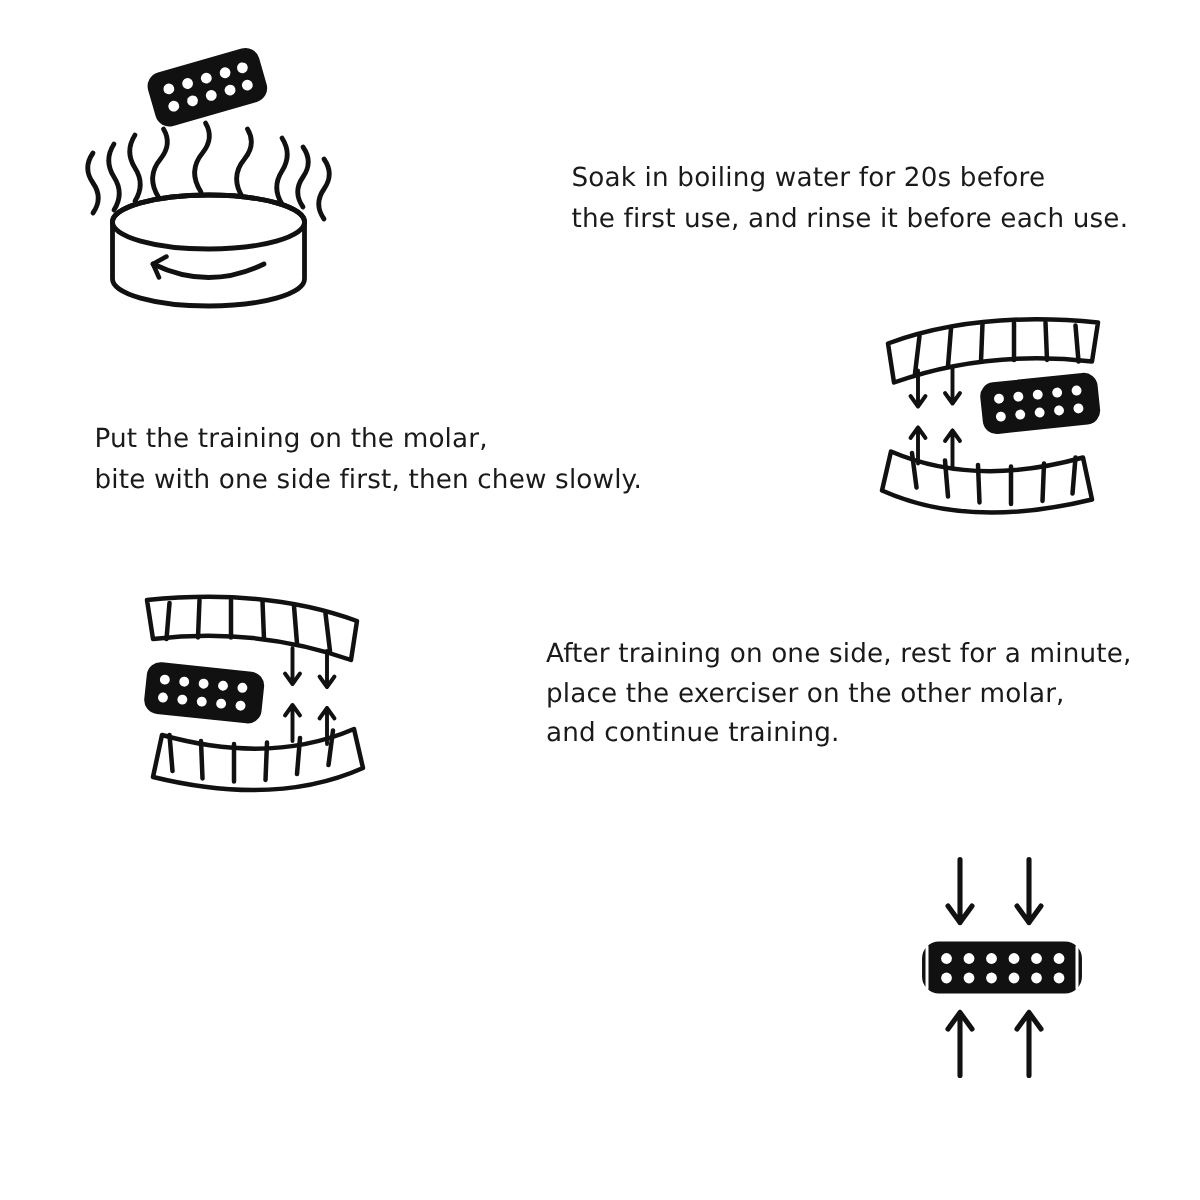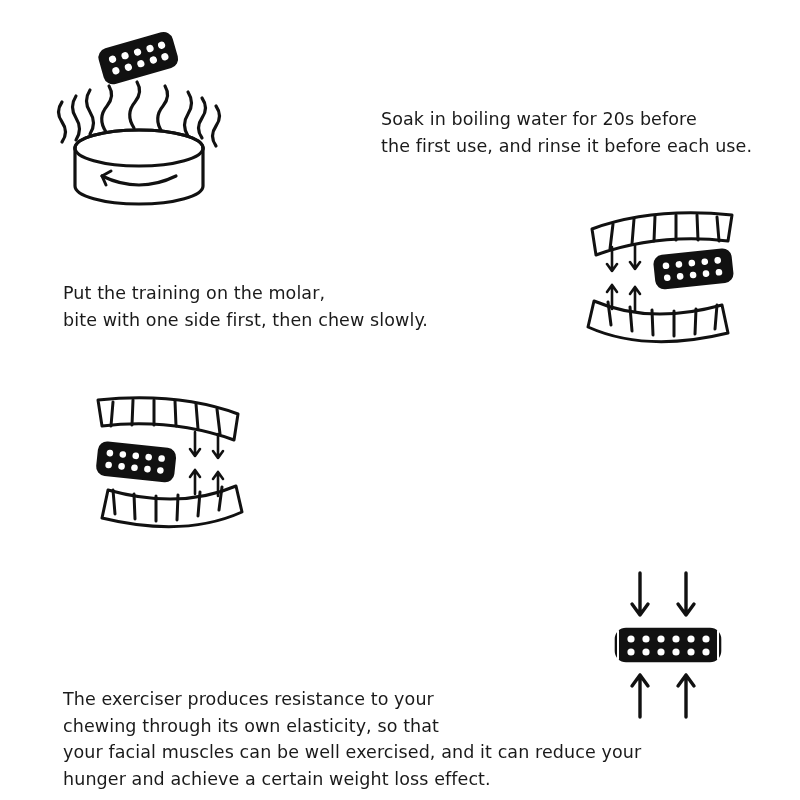--- a/index.html
+++ b/index.html
@@ -176,20 +176,23 @@
         <path d="M156 44 v24 M156 68 l-5 -7 M156 68 l5 -7"></path>
       </g>
 
       <g stroke-width="2.6">
         <path d="M133 104 v-24 M133 80 l-5 7 M133 80 l5 7"></path>
         <path d="M156 106 v-24 M156 82 l-5 7 M156 82 l5 7"></path>
       </g>
     </svg>
   </div>
 
+  <div class="text-block" id="step3-text">After training on one side, rest for a minute,
+place the exerciser on the other molar,
+and continue training.</div>
 
   <div class="fig" id="fig-device-arrows">
     <svg width="130" height="160" viewBox="0 0 130 160" fill="none" stroke="#111111" stroke-width="3.4" stroke-linecap="round" stroke-linejoin="round">
 
       <g>
         <path d="M32 8 v42 M32 50 l-8 -11 M32 50 l8 -11"></path>
         <path d="M78 8 v42 M78 50 l-8 -11 M78 50 l8 -11"></path>
       </g>
 
       <g transform="translate(10,64)">
@@ -211,18 +214,14 @@
         <path d="M0 2 v28 M100 2 v28" stroke="#ffffff" stroke-width="2"></path>
       </g>
 
       <g>
         <path d="M32 152 v-42 M32 110 l-8 11 M32 110 l8 11"></path>
         <path d="M78 152 v-42 M78 110 l-8 11 M78 110 l8 11"></path>
       </g>
     </svg>
   </div>
 
-  <div class="text-block" id="step4-text">The exerciser produces resistance to your
-chewing through its own elasticity, so that
-your facial muscles can be well exercised, and it can reduce your
-hunger and achieve a certain weight loss effect.</div>
 
 </div>
 
 </body></html>

